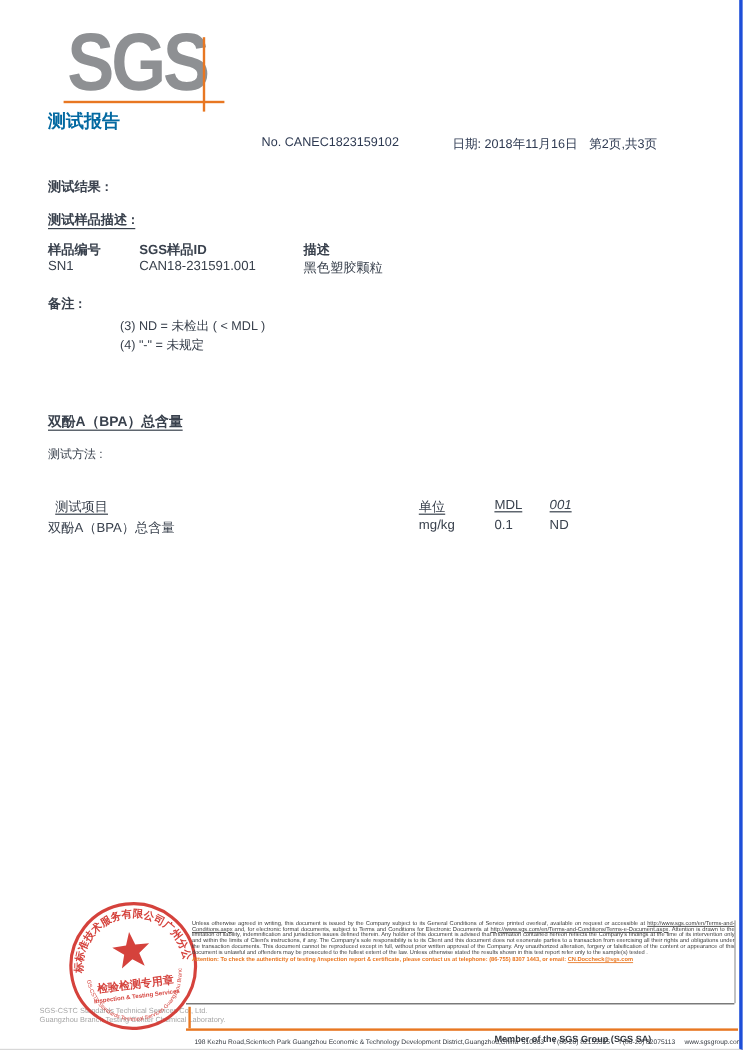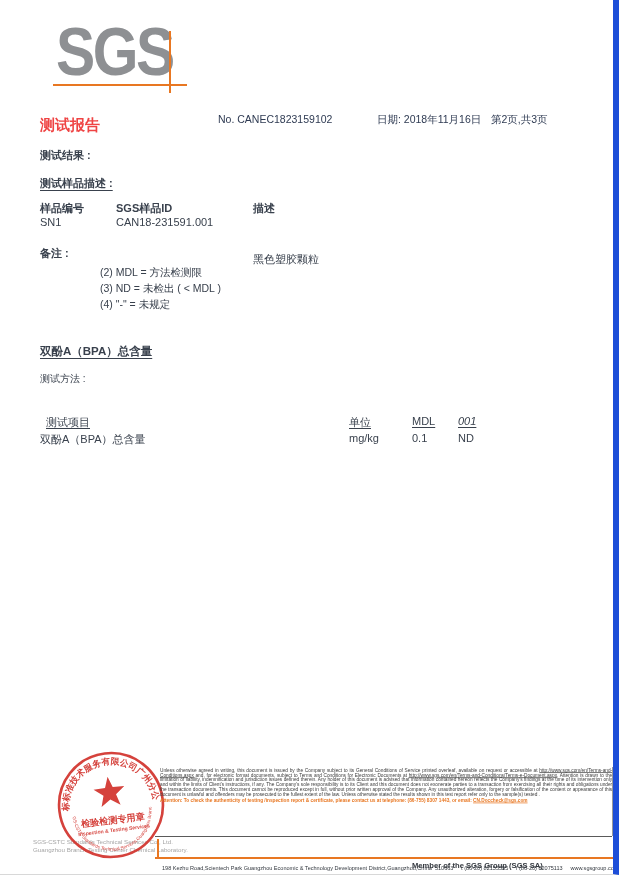--- a/index.html
+++ b/index.html
@@ -1,35 +1,35 @@
 <!DOCTYPE html>
 <html><head>
 <meta charset="utf-8">
 <style>
   html,body { margin:0; padding:0; background:#ffffff; }
   * { box-sizing:border-box; }
   .page {
     position:relative; width:619px; height:875px; background:#ffffff;
     font-family:"Liberation Sans","DejaVu Sans",sans-serif;
     color:#39414d; overflow:hidden;
-    border-right:6px solid #1d4ed8; border-bottom:1px solid #d8d8d8;
+    border-right:3px solid #1d4ed8; border-bottom:1px solid #d8d8d8;
   }
   .abs { position:absolute; }
 
   
   .logo-text {
     position:absolute; left:56px; top:20px; font-size:70px; line-height:66px;
     font-weight:bold; color:#8e9093; letter-spacing:-3px;
     transform:scale(0.84,0.97); transform-origin:0 0;
   }
   .cross-h { position:absolute; left:53px; top:84px; width:134px; height:2px; background:#e87722; }
   .cross-v { position:absolute; left:169px; top:31px; width:2px;  height:62px; background:#e87722; }
 
   
-  .doc-title { position:absolute; left:40px; top:116px; font-size:15px; font-weight:bold; color:#ef4444; }
+  .doc-title { position:absolute; left:40px; top:92px; font-size:15px; font-weight:bold; color:#0369a1; }
   .hdr-info  { position:absolute; top:113px; font-size:10.5px; color:#2e3a52; }
 
   
   .label       { position:absolute; font-size:11px; font-weight:bold; }
   .label-plain { position:absolute; font-size:10px; }
   .underlined  { text-decoration:underline; text-underline-offset:3px; }
   .cell        { position:absolute; font-size:11px; }
   .cell-b      { position:absolute; font-size:11px; font-weight:bold; }
   .cell-c      { text-align:left; }
   .notes-item  { font-size:10.5px; line-height:15.8px; }
@@ -76,25 +76,24 @@
   <div class="label" style="left:40px; top:148px;">测试结果 :</div>
 
   <div class="label underlined" style="left:40px; top:176px;">测试样品描述 :</div>
 
   <div class="cell-b cell-c" style="left:40px;  top:201px; width:76px;">样品编号</div>
   <div class="cell-b cell-c" style="left:116px; top:201px; width:104px;">SGS样品ID</div>
   <div class="cell-b" style="left:253px; top:201px;">描述</div>
 
   <div class="cell cell-c" style="left:40px;  top:216px; width:76px;">SN1</div>
   <div class="cell cell-c" style="left:116px; top:216px; width:104px;">CAN18-231591.001</div>
-  <div class="cell" style="left:253px; top:216px;margin-top:36px;">黑色塑胶颗粒</div>
+  <div class="cell" style="left:253px; top:216px;">黑色塑胶颗粒</div>
 
   <div class="label" style="left:40px; top:246px;">备注 :</div>
   <div class="abs" style="left:100px; top:265px;">
-    <div class="notes-item">(2) MDL = 方法检测限</div>
     <div class="notes-item">(3) ND = 未检出 ( &lt; MDL )</div>
     <div class="notes-item">(4) "-" = 未规定</div>
   </div>
 
   <div class="label underlined" style="left:40px; top:344px; font-size:11.5px;">双酚A（BPA）总含量</div>
   <div class="label-plain" style="left:40px; top:372px;">测试方法 :</div>
 
   <div class="cell thead" style="left:46px; top:415px;">测试项目</div>
   <div class="cell thead cell-c" style="left:349px; top:415px; width:44px;">单位</div>
   <div class="cell thead cell-c" style="left:412px; top:415px; width:34px;">MDL</div>

